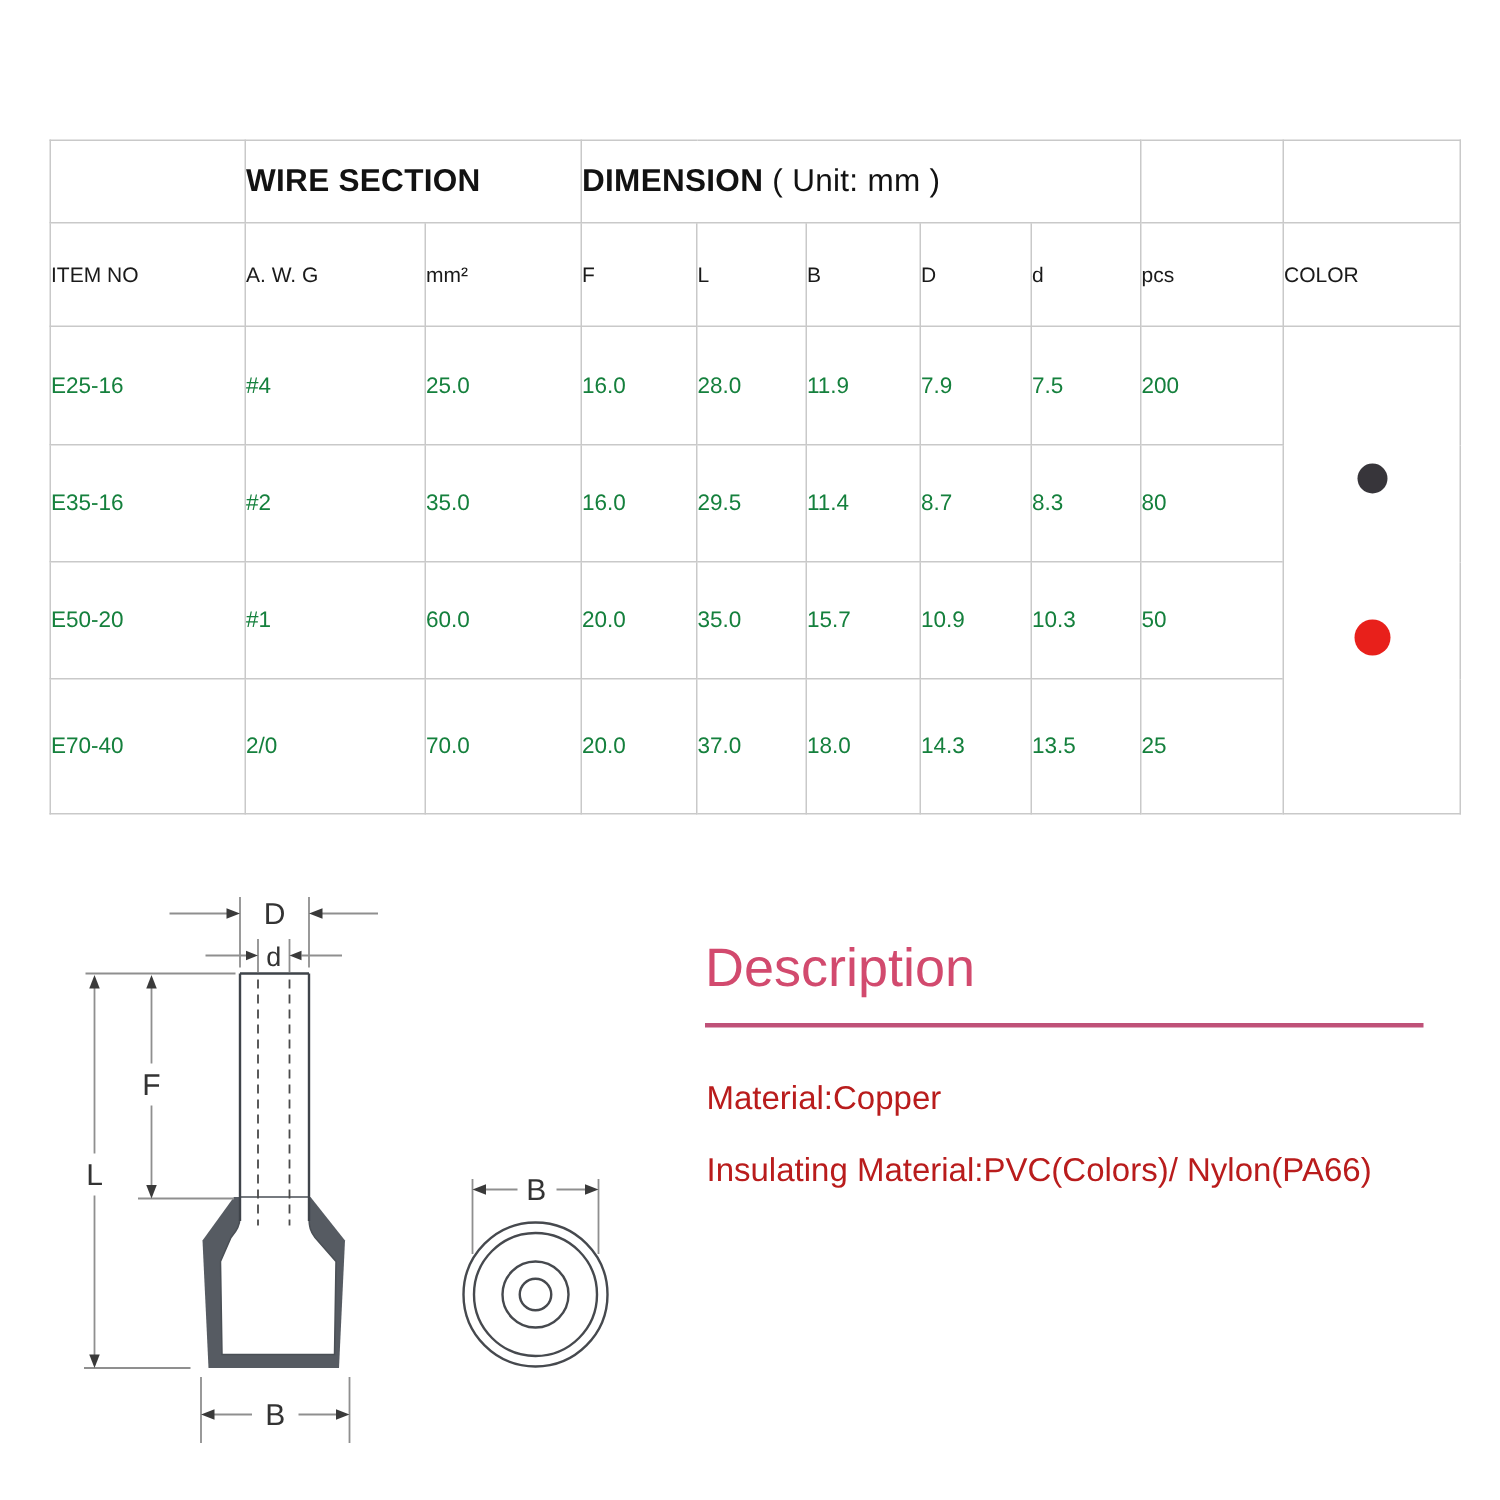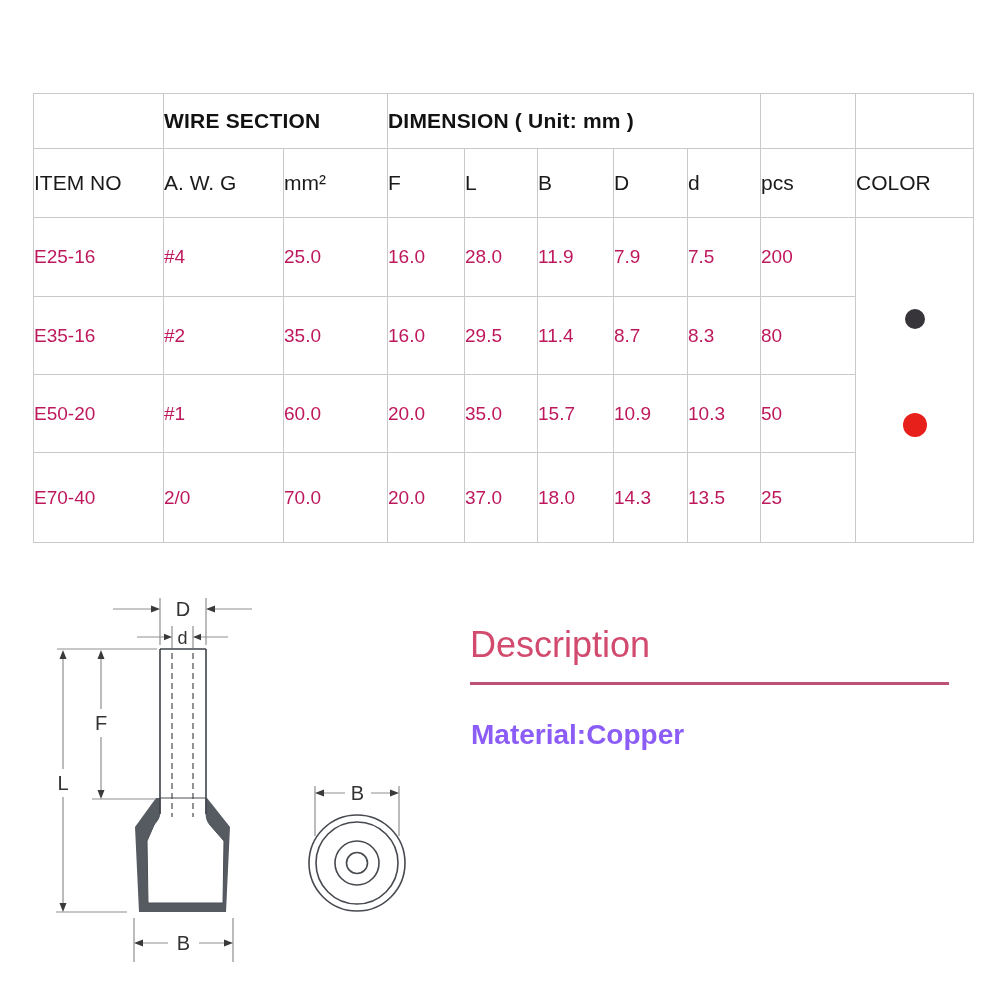--- a/index.html
+++ b/index.html
@@ -16,32 +16,32 @@
     border:1px solid #c9c9c9;text-align:left;vertical-align:middle;
     padding:0;overflow:hidden;
   }
   tr.r-gh{height:55px;}
   tr.r-cols{height:69px;}
   tr.r-d1{height:79px;}
   tr.r-d2{height:78px;}
   tr.r-d3{height:78px;}
   tr.r-d4{height:90px;}
   td.gh{font-size:21px;font-weight:700;color:#121212;letter-spacing:.2px;}
-  td.gh .unit{font-weight:700;margin-top:25px;}
-  tr.r-cols td{font-size:21px;color:#1a1a1a;margin-top:15px;}
+  td.gh .unit{font-weight:400;margin-top:25px;}
+  tr.r-cols td{font-size:14px;color:#1a1a1a;margin-top:15px;}
   td.pcs-head{padding-bottom:8px;}
-  td.datacell{font-size:19px;color:#be185d;}
+  td.datacell{font-size:15px;color:#15803d;}
   td.color-cell{position:relative;}
   .dot{position:absolute;left:50%;border-radius:50%;}
   .dot-black{width:20px;height:20px;margin-left:-10px;top:91px;background:#37353a;}
   .dot-red{width:24px;height:24px;margin-left:-12px;top:195px;background:#e8201b;}
   
   .desc-title{position:absolute;left:470px;top:624px;font-size:36px;color:#d24a6e;}
   .desc-underline{position:absolute;left:470px;top:682px;width:479px;height:3px;background:#bf5178;}
-  .desc-text{position:absolute;left:471px;font-size:28px;color:#8b5cf6;font-weight:bold;}
+  .desc-text{position:absolute;left:471px;font-size:22px;color:#b91c1c;}
   .desc-text.l1{top:719px;}
   .desc-text.l2{top:767px;}
   
   svg.diagram{position:absolute;left:30px;top:580px;width:420px;height:400px;}
   svg.diagram text{fill:#333;font-family:"Liberation Sans",sans-serif;}
   .dimline{stroke:#8f8f8f;stroke-width:1.2;fill:none;}
   .bodyline{stroke:#3f444a;stroke-width:1.6;fill:none;}
   .dashline{stroke:#4a4a4a;stroke-width:1.2;fill:none;stroke-dasharray:6 4;}
   .arrow{fill:#3a3a3a;stroke:none;}
 </style>
@@ -195,14 +195,15 @@
       <path class="dimline" d="M315,786 L315,836 M399,786 L399,836 M323,793 L345,793 M371,793 L391,793"></path>
       <polygon class="arrow" points="315,793 324,789.5 324,796.5"></polygon>
       <polygon class="arrow" points="399,793 390,789.5 390,796.5"></polygon>
       <text x="357.5" y="800" font-size="20" text-anchor="middle">B</text>
     </g>
   </svg>
 
   <div class="desc-title">Description</div>
   <div class="desc-underline"></div>
   <div class="desc-text l1">Material:Copper</div>
+  <div class="desc-text l2">Insulating Material:PVC(Colors)/ Nylon(PA66)</div>
 
 </div>
 
 </body></html>

